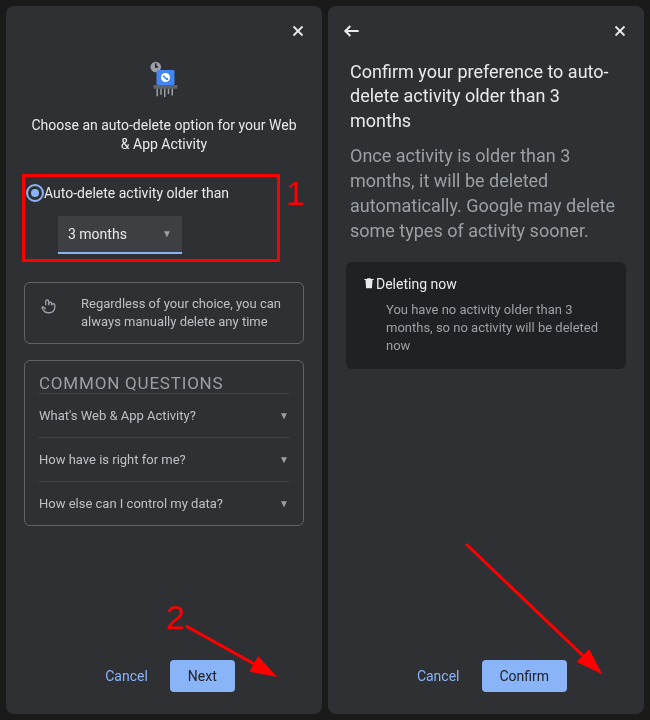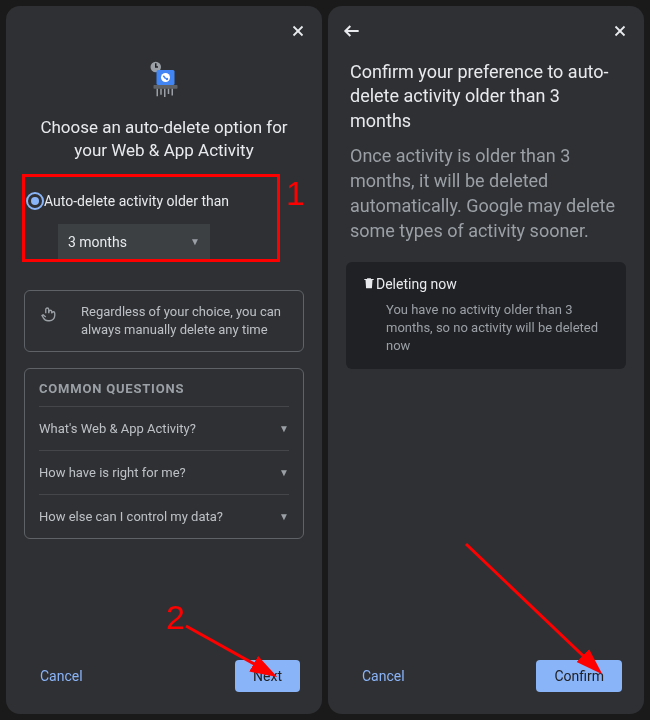--- a/index.html
+++ b/index.html
@@ -9,21 +9,21 @@
     width: 650px;
     height: 720px;
     display: flex;
     gap: 6px;
     padding: 6px;
     position: relative;
   }
   .panel {
     flex: 1;
     background: #2f3033;
-    border-radius: 14px;
+    border-radius: 8px;
     position: relative;
     display: flex;
     flex-direction: column;
     color: #e8eaed;
     overflow: hidden;
   }
   .topbar {
     display: flex;
     justify-content: flex-end;
     align-items: center;
@@ -35,21 +35,21 @@
     width: 24px; height: 24px;
     display: flex; align-items: center; justify-content: center;
     cursor: pointer;
     color: #e8eaed;
   }
   .hero {
     display: flex; justify-content: center; margin: 8px 0 10px;
   }
   .hero svg { width: 48px; height: 48px; }
   h1.title {
-    font-size: 17px;
+    font-size: 14px;
     font-weight: 400;
     text-align: center;
     color: #e8eaed;
     padding: 0 24px;
     margin-bottom: 18px;
     line-height: 1.35;
   }
   h1.title-left {
     font-size: 18px;
     font-weight: 400;
@@ -78,21 +78,21 @@
     width: 18px; height: 18px;
     border: 2px solid #8ab4f8;
     border-radius: 50%;
     display: flex; align-items: center; justify-content: center;
     flex-shrink: 0;
   }
   .radio.unchecked { border-color: #9aa0a6; }
   .radio .dot { width: 8px; height: 8px; background: #8ab4f8; border-radius: 50%; }
   .select {
     margin: 6px 0 10px 32px;
-    width: 152px;
+    width: 124px;
     background: #3c4043;
     padding: 10px 10px;
     border-bottom: 2px solid #8ab4f8;
     display: flex; justify-content: space-between; align-items: center;
     font-size: 14px;
     color: #e8eaed;
     cursor: pointer;
   }
   .select .caret { color: #9aa0a6; font-size: 10px; }
   .highlight-box {
@@ -120,42 +120,40 @@
     line-height: 1.4;
   }
   .info-card .icon { color: #9aa0a6; flex-shrink: 0; margin-top: 2px; }
   .section {
     margin: 6px 18px 0;
     border: 1px solid #5f6368;
     border-radius: 6px;
     padding: 12px 14px 0;
   }
   .section-header {
-    font-size: 13px;
+    font-size: 17px;
     letter-spacing: 0.8px;
     color: #9aa0a6;
-    margin-bottom: 10px;
-    font-weight: bold;
   }
   .q-row {
     display: flex;
     justify-content: space-between;
     align-items: center;
     padding: 14px 0;
     border-top: 1px solid #444649;
     font-size: 13px;
     color: #bdc1c6;
     cursor: pointer;
   }
   .q-row:first-of-type { border-top: 1px solid #444649; }
   .q-row .chev { color: #9aa0a6; font-size: 10px; }
   .footer {
     margin-top: auto;
     display: flex;
-    justify-content: space-between;
+    justify-content: center;
     gap: 10px;
     padding: 18px 22px 22px;
   }
   .btn-text {
     background: none;
     border: none;
     color: #8ab4f8;
     font-size: 14px;
     padding: 8px 12px;
     cursor: pointer;

